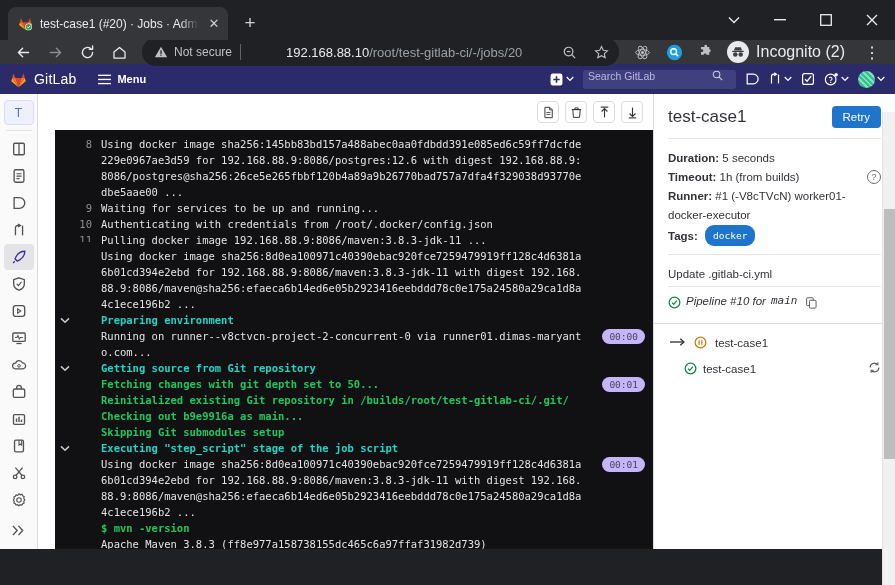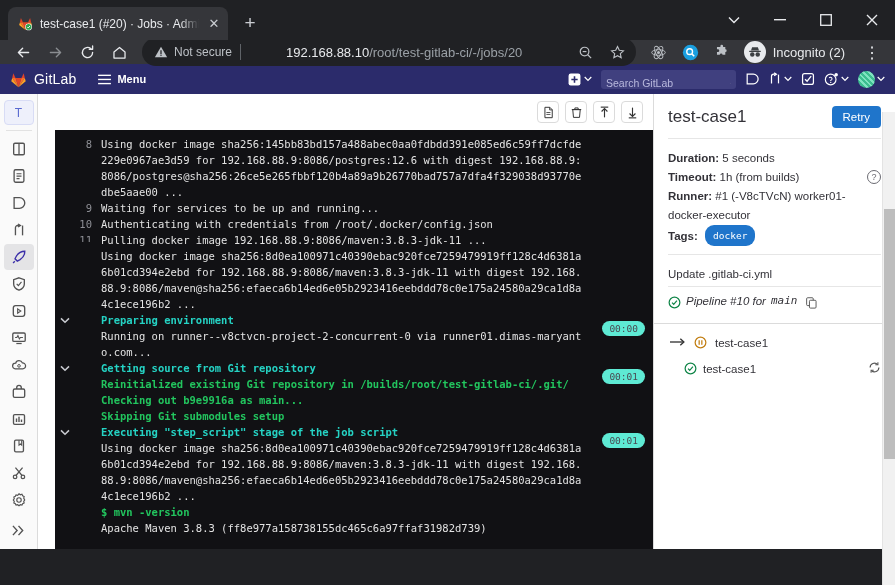--- a/index.html
+++ b/index.html
@@ -56,40 +56,40 @@
     display: flex; align-items: center; padding: 0 6px 0 12px; gap: 8px;
     margin: 0 6px; min-width: 0;
   }
   .omni-warn { display: flex; align-items: center; gap: 6px; color: #bdc1c6; font-size: 12px; flex: none;}
   .omni-sep { width: 1px; height: 16px; background: #5f6368; flex: none;}
   .omni-url { font-size: 13px; color: #9aa0a6; white-space: nowrap; overflow: hidden; flex: 1; }
   .omni-url b { color: #e8eaed; font-weight: 400; margin-left: 37px; }
   .omni-icon { width: 24px; height: 24px; display:flex; align-items:center; justify-content:center; color:#bdc1c6; flex:none;}
   .profile-pill {
     display: flex; align-items: center; gap: 7px; height: 28px;
-    padding: 0 10px 0 4px; border-radius: 14px; color: #e8eaed; font-size: 13px; flex: none;
+    padding: 0 10px 0 4px; border-radius: 14px; color: #e8eaed; font-size: 16px; flex: none;
   }
   .incognito-av {
     width: 22px; height: 22px; border-radius: 50%; background: #e8eaed;
     display: flex; align-items: center; justify-content: center;
   }
 
   
   .gl-nav {
     height: 30px; background: #2b2b6b; display: flex; align-items: center;
     padding: 0 10px; gap: 0; color: #fff;
   }
   .gl-logo { display: flex; align-items: center; gap: 7px; }
   .gl-logo-txt { font-size: 14px; font-weight: 400; letter-spacing: .2px; }
   .gl-menu { display: flex; align-items: center; gap: 6px; margin-left: 22px; font-size: 11px; font-weight: 600; }
   .gl-right { margin-left: auto; display: flex; align-items: center; gap: 9px; }
   .gl-plus { display: flex; align-items: center; gap: 3px; }
   .gl-search {
-    width: 135px; height: 19px; background: #40407f; border-radius: 3px;
-    display: flex; align-items: flex-end; padding: 0 5px; gap: 4px;
+    width: 153px; height: 19px; background: #40407f; border-radius: 3px;
+    display: flex; align-items: flex-start; padding: 0 5px; gap: 4px;
     font-size: 10.5px; color: #b8b8dd;
   }
   .gl-search input {
     background: transparent; border: 0; outline: 0; color: #d8d8ee;
     font-size: 10.5px; font-family: inherit; width: 120px;
   }
   .gl-search input::placeholder { color: #b8b8dd; }
   .gl-ic { display: flex; align-items: center; gap: 2px; color: #fff; }
   .gl-avatar {
     width: 17px; height: 17px; border-radius: 50%;
@@ -144,22 +144,22 @@
     font-size: 10px; line-height: 16px;
   }
   .lnum {
     width: 26px; flex: none; text-align: right; color: #8e8f95;
     padding-right: 9px; line-height: 16px; user-select: none;
   }
   .ltext { flex: 1; color: #e3e3e3; white-space: pre-wrap; word-break: break-all; padding-right: 70px; }
   .ltext.sect { color: #25d3c4; font-weight: 700; }
   .ltext.green { color: #22c55e; font-weight: 700; }
   .timebadge {
-    position: absolute; right: 8px; top: 9px;
-    background: #5eead4; color: #4a4a52; border-radius: 9px;
+    position: absolute; right: 8px; top: 17px;
+    background: #c4b5fd; color: #4a4a52; border-radius: 9px;
     font-size: 9.5px; padding: 1px 7px; line-height: 13px;
     font-family: "DejaVu Sans Mono", monospace;
     text-align: right;
   }
 
   
   .rsidebar {
     width: 242px; flex: none; background: #fff; border-left: 1px solid #dbdbdb;
     display: flex; flex-direction: column; font-size: 11.5px; color: #333238;
     overflow: hidden;
@@ -604,20 +604,25 @@
           <div class="logline">
             <div class="chev"><svg width="10" height="7" viewBox="0 0 10 7" style="vertical-align:-1px">
                 <path d="M1 1.4 L5 5.2 L9 1.4" stroke="#c9cbd1" stroke-width="1.5" fill="none"></path>
               </svg></div>
             <div class="lnum">15</div>
             <div class="ltext sect">Getting source from Git repository</div>
             <div class="timebadge">00:01</div>
           </div>
           <div class="logline">
             <div class="chev"></div>
+            <div class="lnum">16</div>
+            <div class="ltext green">Fetching changes with git depth set to 50...</div>
+          </div>
+          <div class="logline">
+            <div class="chev"></div>
             <div class="lnum">17</div>
             <div class="ltext green">Reinitialized existing Git repository in /builds/root/test-gitlab-ci/.git/</div>
           </div>
           <div class="logline">
             <div class="chev"></div>
             <div class="lnum">18</div>
             <div class="ltext green">Checking out b9e9916a as main...</div>
           </div>
           <div class="logline">
             <div class="chev"></div>

